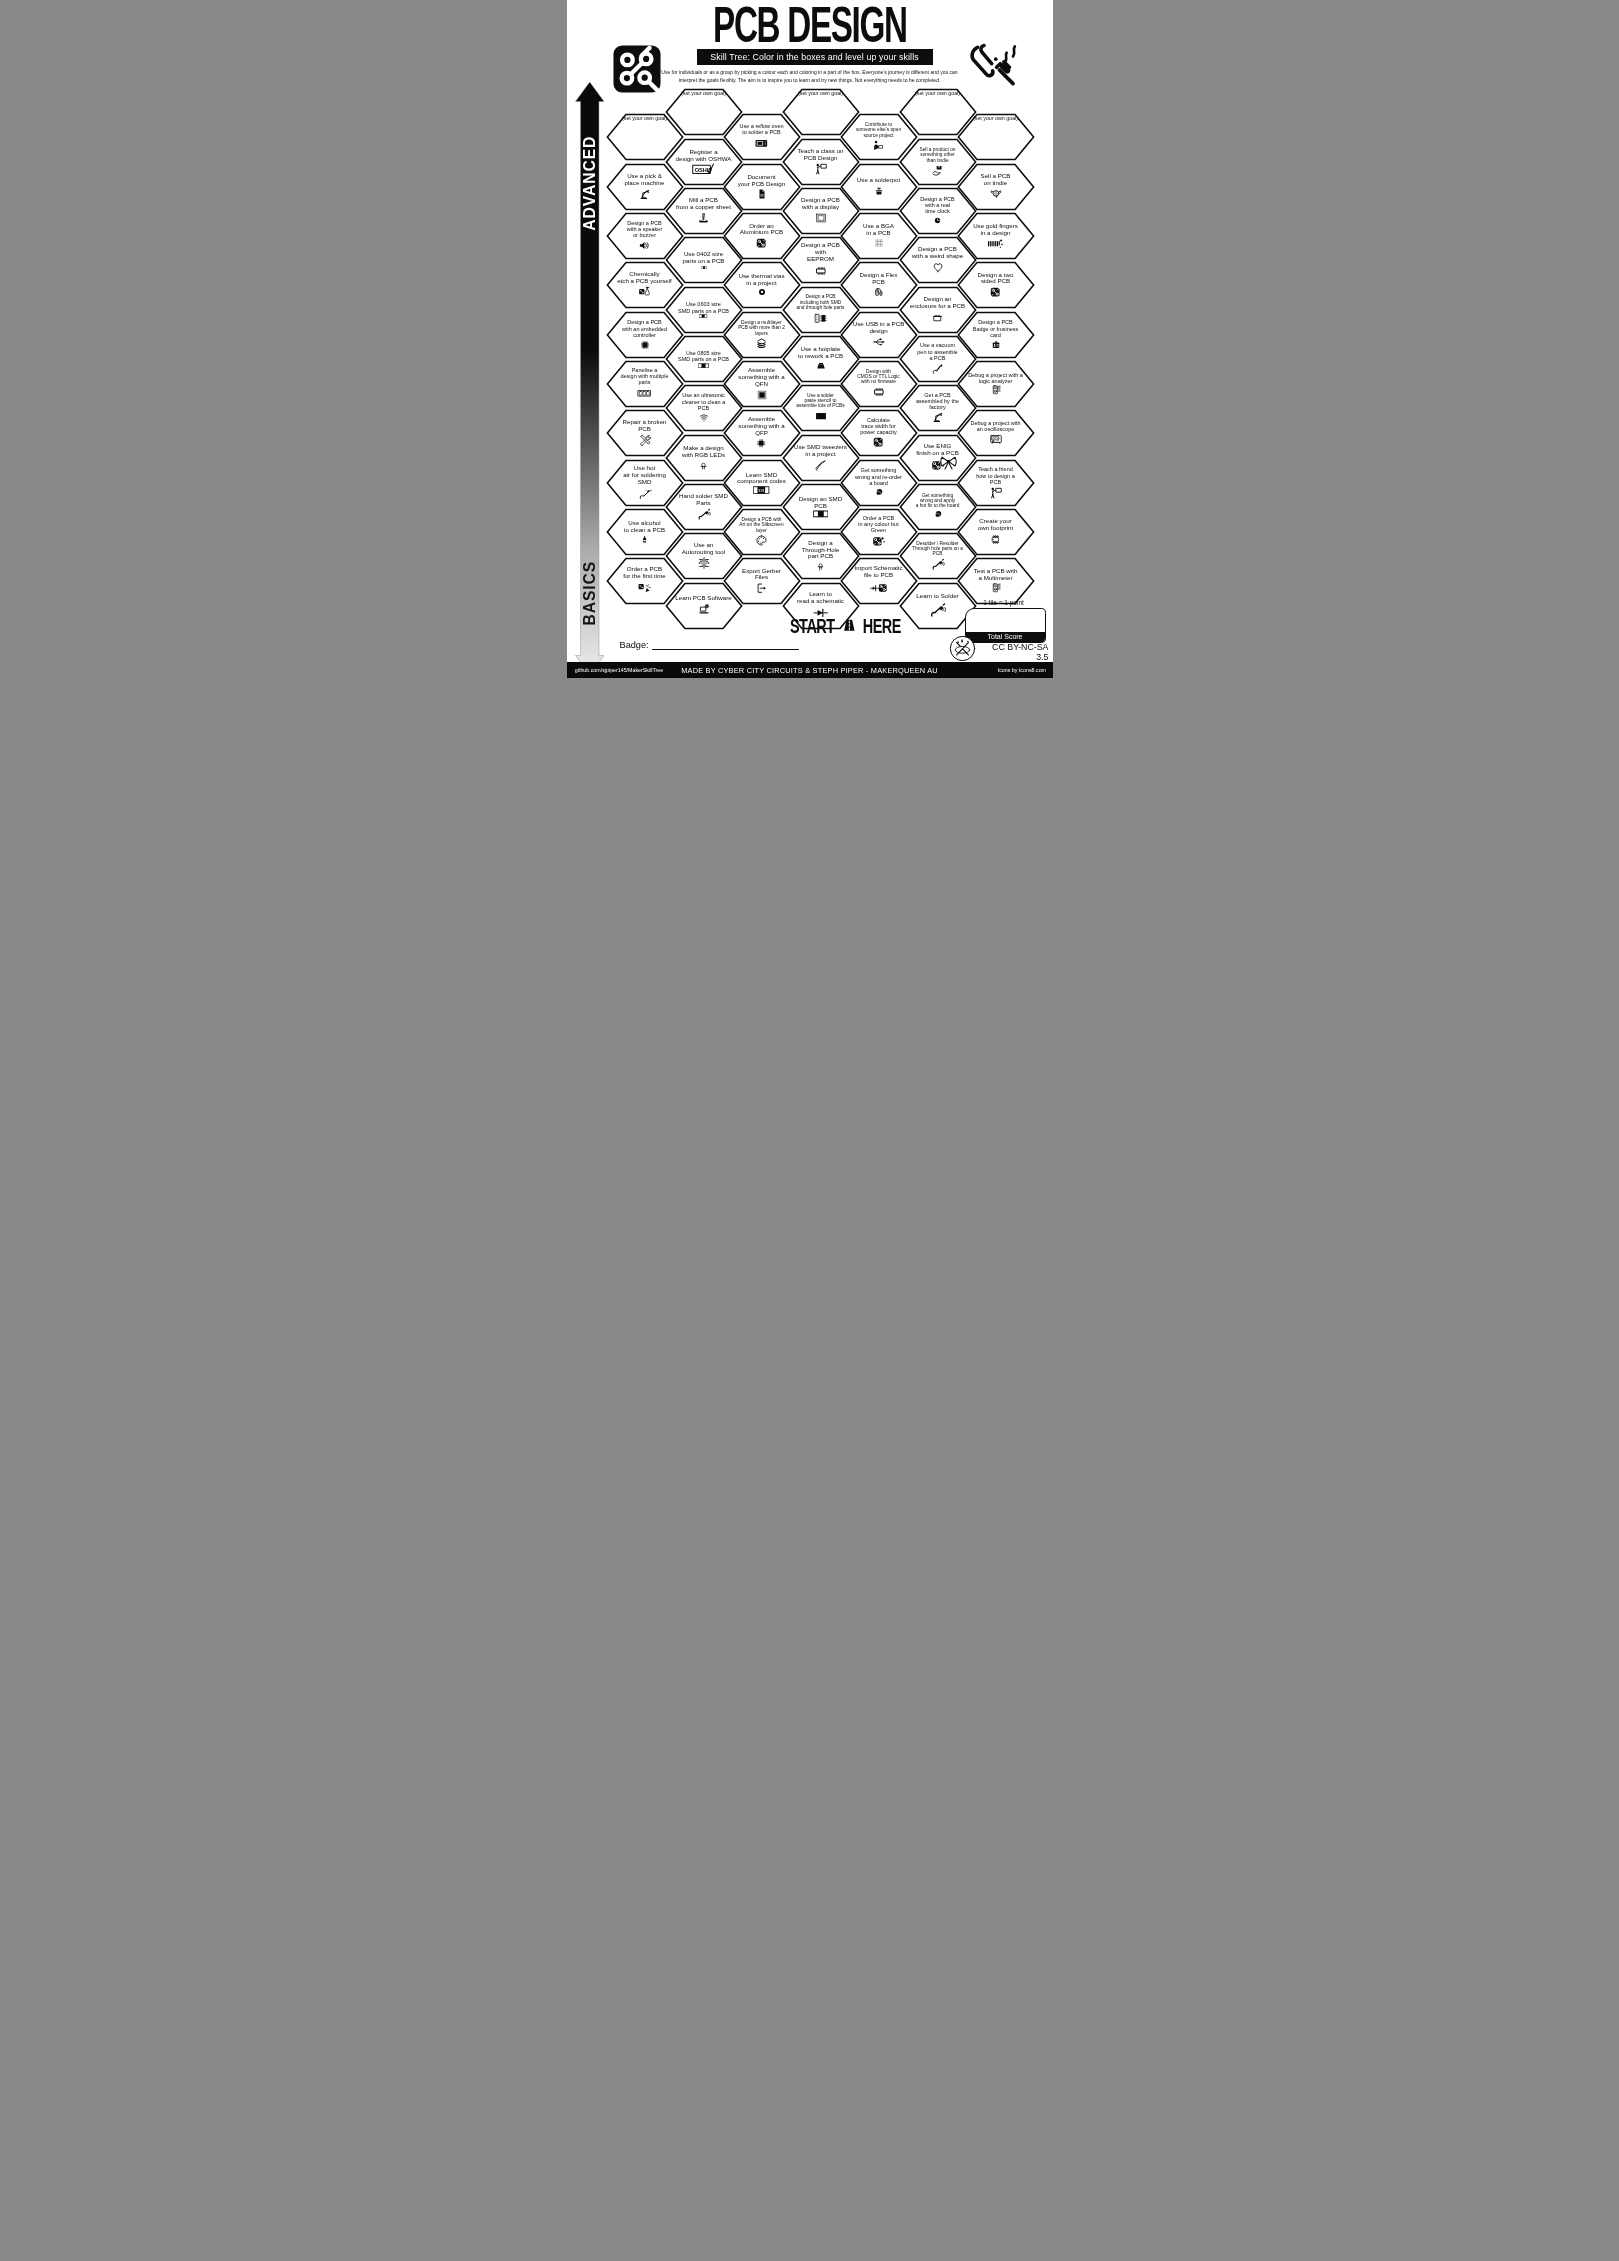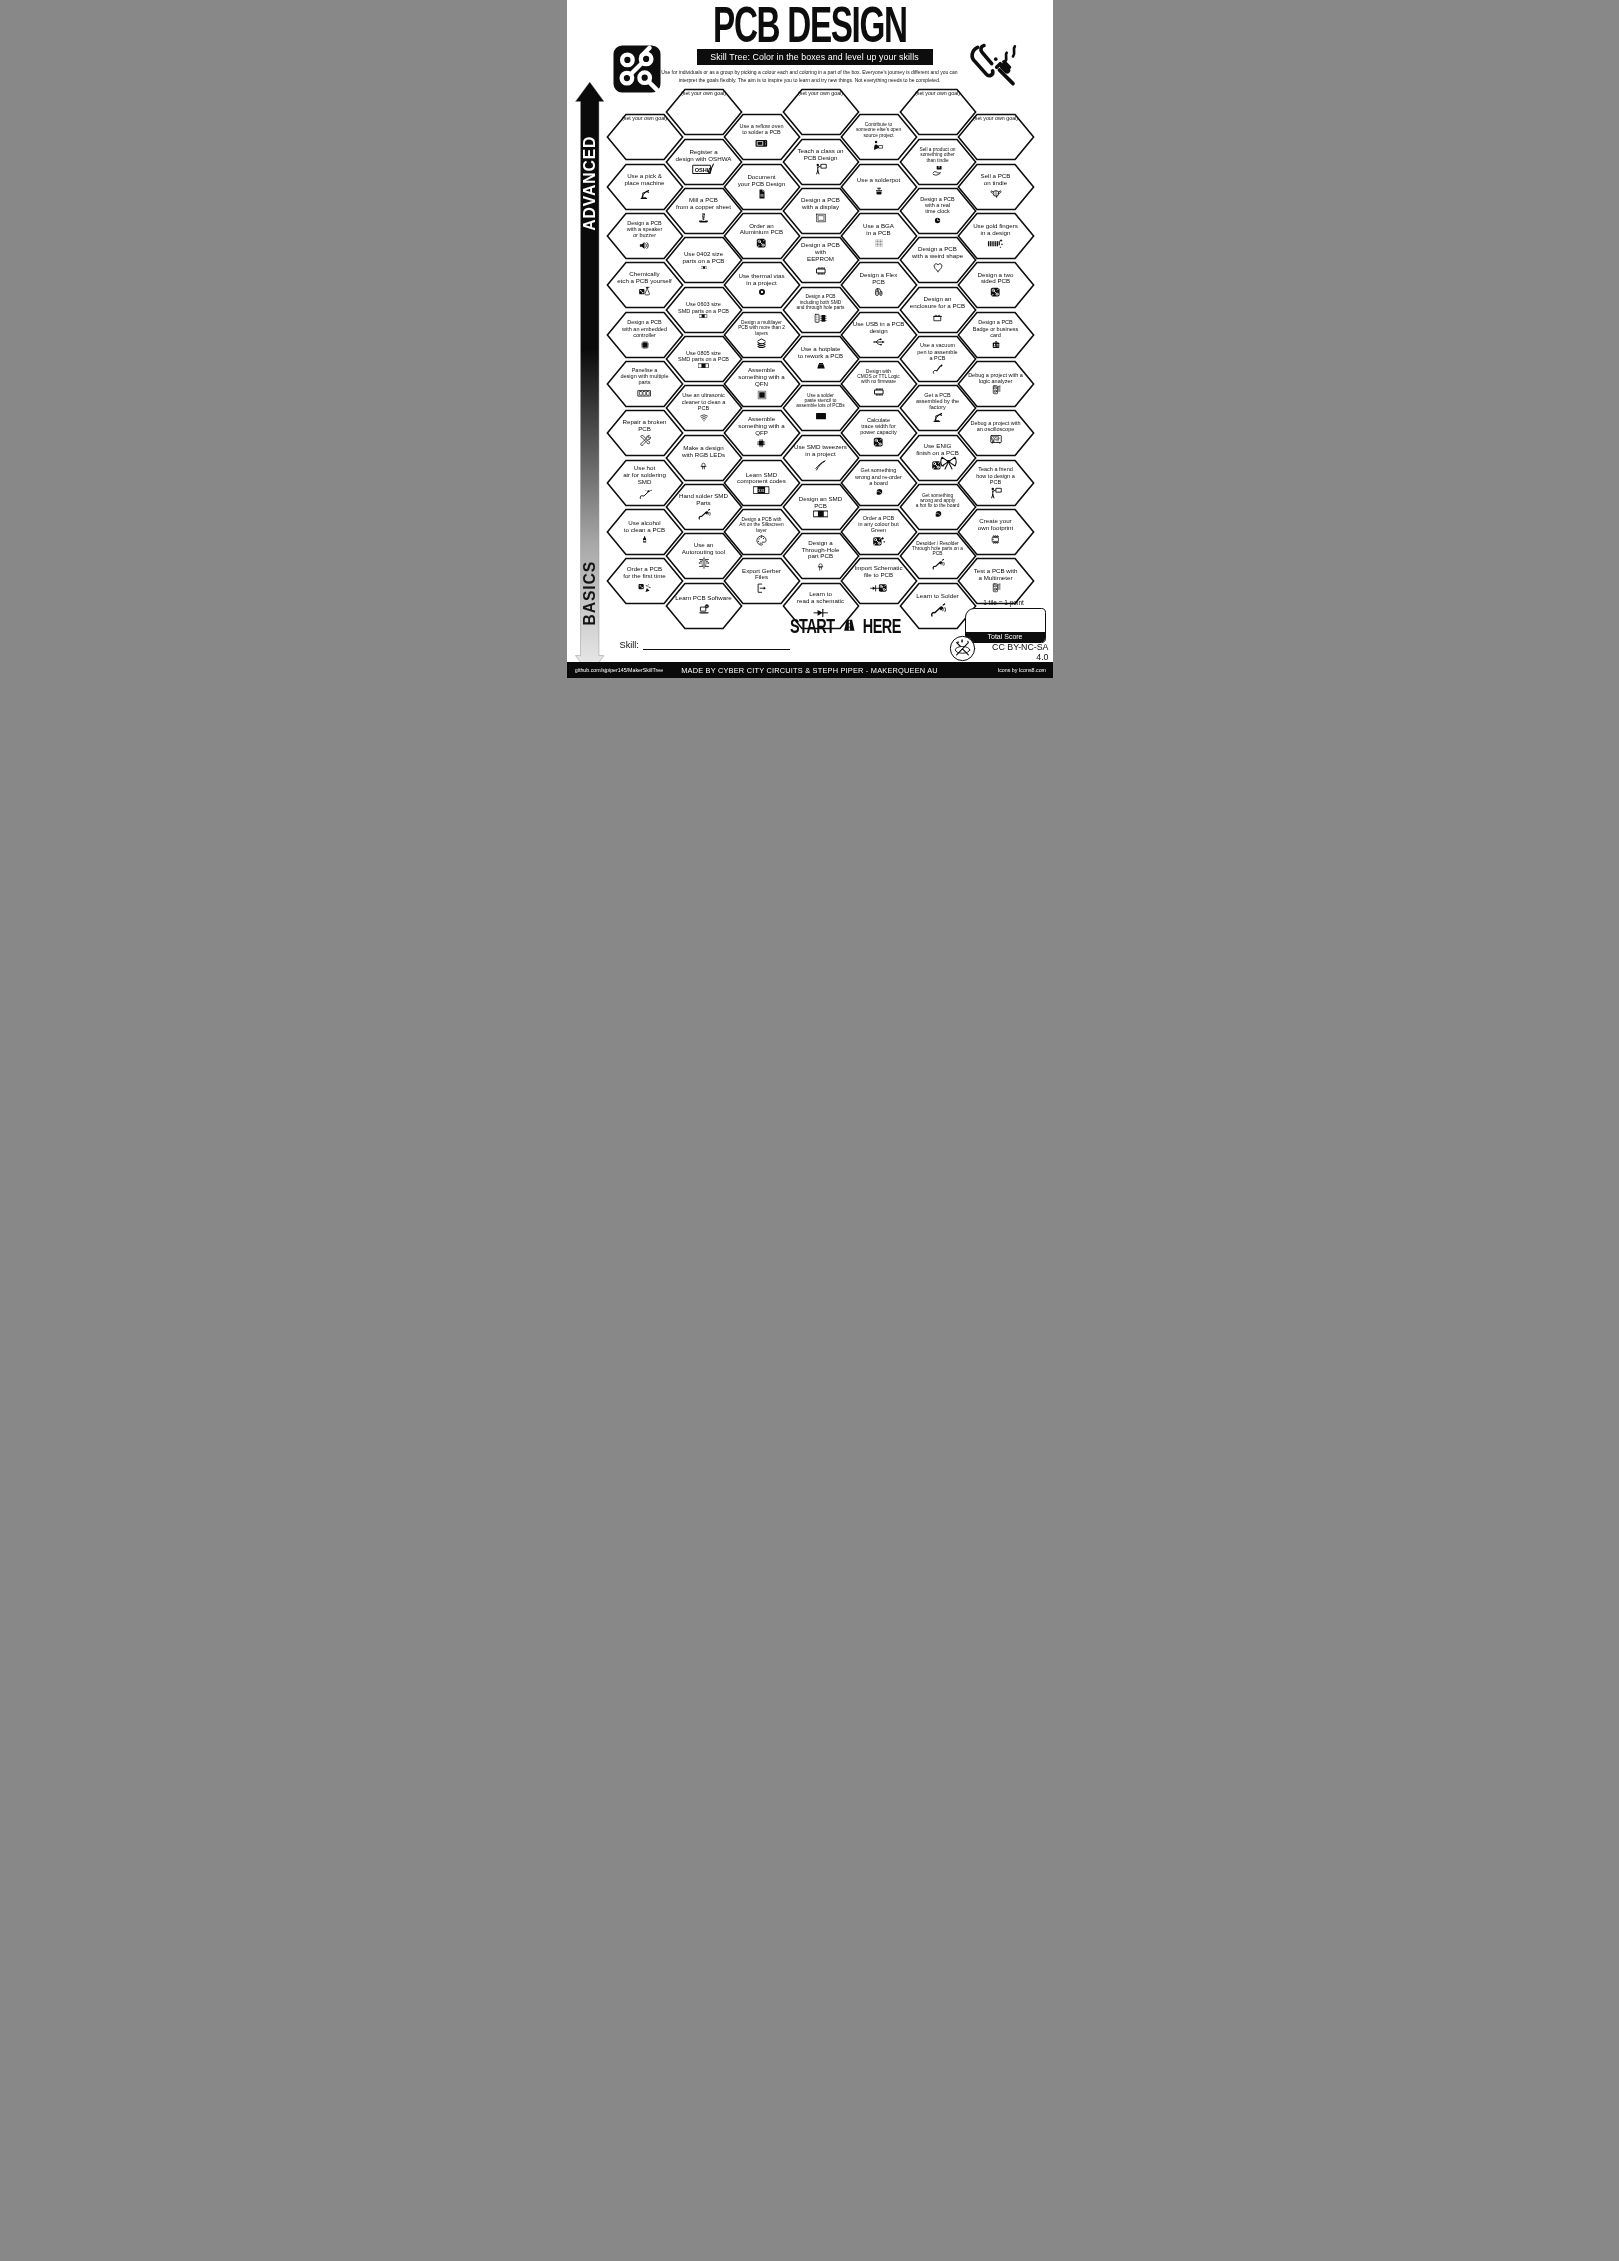--- a/index.html
+++ b/index.html
@@ -1542,39 +1542,39 @@
     <span id="roadSlot"><svg viewBox="0 0 48 48" width="14.7" height="14.7">
           <g stroke="#0d0d0d" fill="none" stroke-width="3" stroke-linecap="round" stroke-linejoin="round">
             <path d="M15 6 h18 l8 36 H7 z" fill="#0d0d0d" stroke="none"></path>
             <path d="M24 10 v6 M24 21 v6 M24 32 v6" stroke="#fff" stroke-width="3.4"></path>
           </g>
         </svg></span>
     <span class="st">HERE</span>
   </div>
 
   <div class="namerow">
-    <span class="nl">Skill:</span>
+    <span class="nl">Badge:</span>
     <span class="nameline"></span>
   </div>
 
   <div class="tilenote">1 tile = 1 point</div>
   <div class="scorebox">
     <div class="scorestrip">Total Score</div>
   </div>
 
   <div class="makerbadge" id="badgeSlot"><svg viewBox="0 0 60 60" width="27" height="27">
         <g stroke="#0d0d0d" fill="none" stroke-width="3" stroke-linecap="round" stroke-linejoin="round">
           <circle cx="30" cy="30" r="27" fill="#fff" stroke-width="2.2"></circle>
           <ellipse cx="30" cy="33" rx="16" ry="7.5" stroke-width="2"></ellipse>
           <path d="M17 44 L43 17 M17 17 l8 8 M43 44 L30 31" stroke-width="2.6"></path>
           <path d="M29 9 c2.5 3.5 2.5 6 0 8.5 c-2.5-2.5-2.5-5 0-8.5 z" fill="#0d0d0d" stroke="none"></path>
           <path d="M20 13 l1 2 2 1 -2 1 -1 2 -1-2 -2-1 2-1 z M42 12 l.8 1.6 1.6.8 -1.6.8 -.8 1.6 -.8-1.6 -1.6-.8 1.6-.8 z" fill="#0d0d0d" stroke="none"></path>
         </g>
       </svg></div>
-  <div class="ccrow">CC BY-NC-SA 4.0</div>
+  <div class="ccrow">CC BY-NC-SA 3.5</div>
 
   <div class="footer">
     <span class="fl">github.com/sjpiper145/MakerSkillTree</span>
     <span class="fc">MADE BY CYBER CITY CIRCUITS &amp; STEPH PIPER  -  MAKERQUEEN AU</span>
     <span class="fr">Icons by Icons8.com</span>
   </div>
 </div>
 
 
 </body></html>

